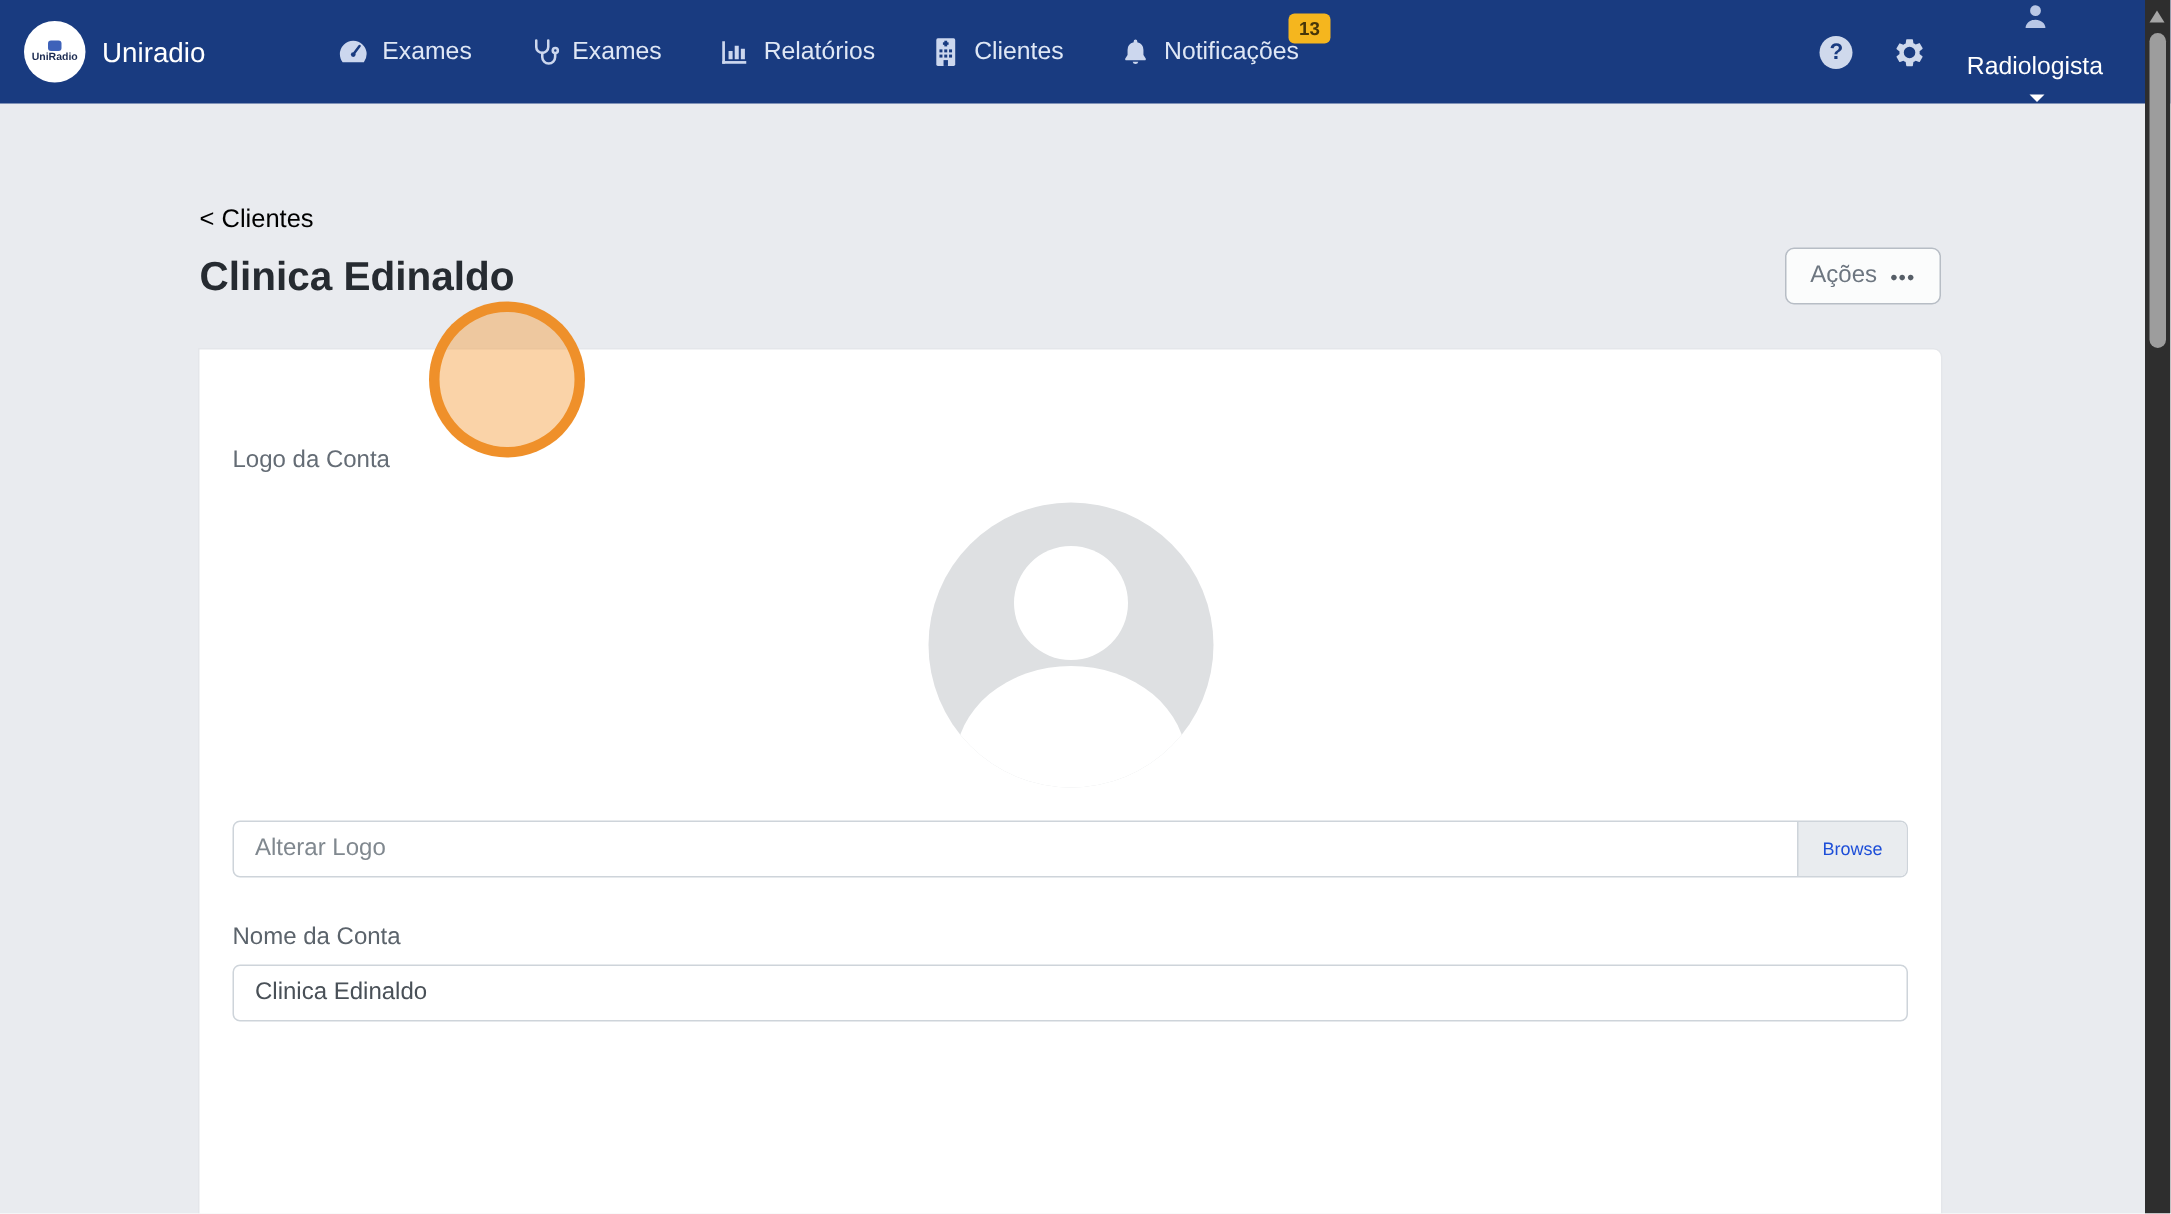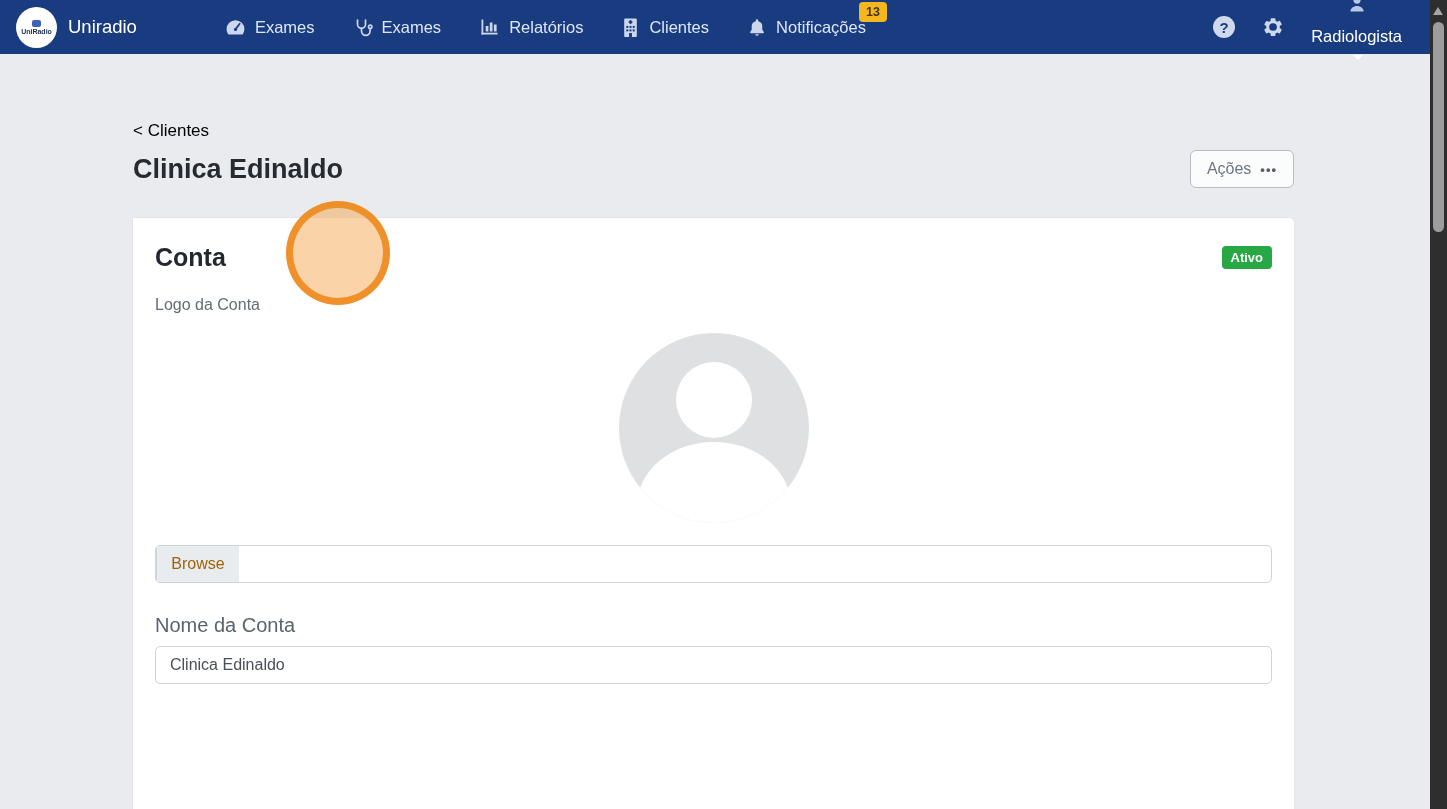--- a/index.html
+++ b/index.html
@@ -6,21 +6,21 @@
   html,body { margin:0; padding:0; }
   body {
     width:1447px; height:809px;
     font-family:"Liberation Sans", sans-serif;
     background:#e9ebef;
     overflow:hidden;
     position:relative;
   }
   
   .navbar {
-    height:54px; background:#193b80;
+    height:69px; background:#193b80;
     display:flex; align-items:center;
     padding:0 45px 0 16px;
   }
   .brand { display:flex; align-items:center; gap:11px; margin-right:88px; cursor:pointer; }
   .brand-logo {
     width:41px; height:41px; border-radius:50%; background:#ffffff;
     display:flex; flex-direction:column; align-items:center; justify-content:center;
   }
   .brand-logo-mark { width:9px; height:7px; background:#3e62b9; border-radius:2px; margin-bottom:1px; }
   .brand-logo-text { font-size:7px; font-weight:bold; color:#1d2c52; line-height:1; }
@@ -71,41 +71,41 @@
     background:#ffffff; border-radius:0 5px 5px 5px;
     padding:25px 22px 40px; height:600px;
     box-shadow:0 0 0 1px rgba(0,0,0,0.02);
   }
   .card-head { display:flex; justify-content:space-between; align-items:center; }
   .card-title { font-size:25px; font-weight:bold; color:#23282e; }
   .status-badge {
     background:#28a745; color:#ffffff; font-weight:bold;
     font-size:13px; padding:4px 9px; border-radius:4px;
   }
-  .logo-label { margin-top:24px; color:#646c75; font-size:16px; }
+  .logo-label { margin-top:40px; color:#646c75; font-size:16px; }
   .avatar {
     width:190px; height:190px; border-radius:50%;
     background:#dee0e2; margin:19px auto 0;
     position:relative; overflow:hidden;
   }
   .avatar-head { position:absolute; width:76px; height:76px; border-radius:50%; background:#ffffff; left:57px; top:29px; }
   .avatar-body { position:absolute; width:154px; height:128px; border-radius:50%; background:#ffffff; left:18px; top:109px; }
   .file-group {
     display:flex; margin-top:22px; height:38px;
     border:1px solid #ced4da; border-radius:5px; background:#ffffff; overflow:hidden;
   }
   .file-input { flex:1; border:none; outline:none; padding:0 14px; font-size:16px; color:#495057; font-family:inherit; background:transparent; }
   .file-input::placeholder { color:#80888f; }
   .browse-btn {
-    width:83px; background:#e9ecef; border:none; border-left:1px solid #ced4da;
-    color:#a16207; font-size:16px; font-family:inherit; cursor:pointer;
+    width:73px; background:#e9ecef; border:none; border-left:1px solid #ced4da;
+    color:#1d4ed8; font-size:12px; font-family:inherit; cursor:pointer;
   }
   .helper { margin-top:7px; color:#73797f; font-size:13px; }
   .field { margin-top:31px; }
-  .field-label { color:#5b636b; font-size:20px; margin-bottom:9px; }
+  .field-label { color:#5b636b; font-size:16px; margin-bottom:9px; }
   .field-input {
     width:100%; height:38px; border:1px solid #ced4da; border-radius:5px;
     padding:0 14px; font-size:16px; color:#495057; font-family:inherit; outline:none;
   }
   
   .click-circle {
     position:absolute; left:286px; top:201px; width:104px; height:104px;
     border-radius:50%; border:7px solid rgba(238,139,31,0.92);
     background:rgba(243,157,62,0.45);
     z-index:40; pointer-events:none;
@@ -226,33 +226,30 @@
     <button class="actions-btn">
       <span>Ações</span>
       <span class="actions-dots">•••</span>
     </button>
   </div>
 
   <div class="tabs">
   </div>
 
   <div class="card">
-    <div class="card-head">
-      <div class="card-title">Conta</div>
-      <div class="status-badge">Ativo</div>
-    </div>
 
     <div class="logo-label">Logo da Conta</div>
 
     <div class="avatar">
       <div class="avatar-head"></div>
       <div class="avatar-body"></div>
     </div>
 
     <div class="file-group">
+      <input class="file-input" type="text" placeholder="Alterar Logo" style="">
       <button class="browse-btn">Browse</button>
     </div>
 
     <div class="field">
       <div class="field-label">Nome da Conta</div>
       <input class="field-input" type="text" value="Clinica Edinaldo" style="">
     </div>
 
   </div>
 </div>

